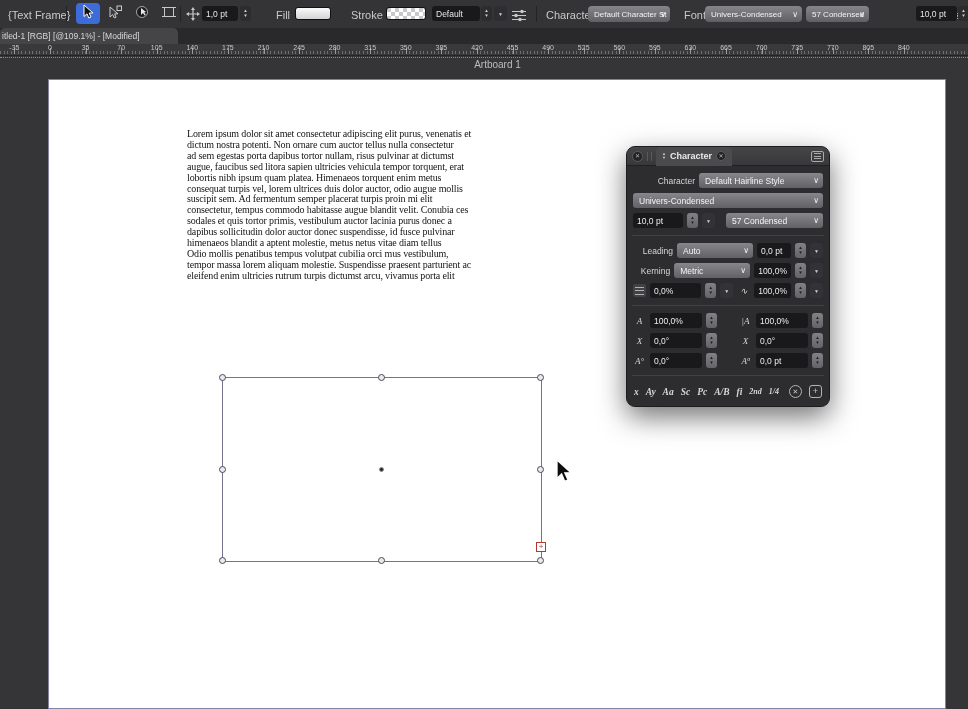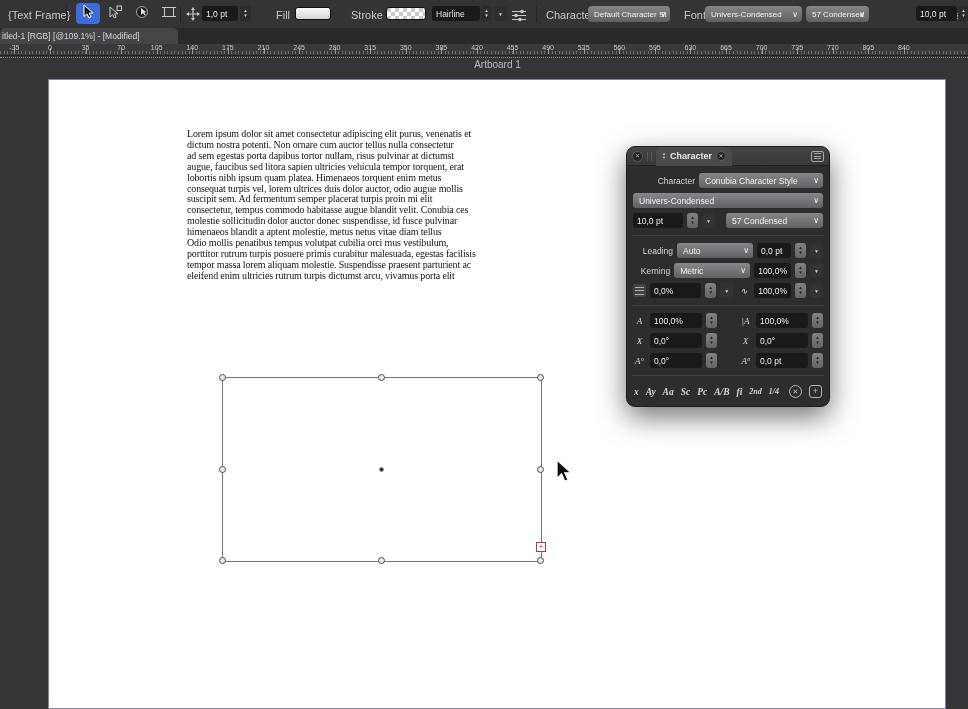--- a/index.html
+++ b/index.html
@@ -158,21 +158,21 @@
     </span>
     <span class="abs darkfield" style="left:202px;width:36px">1,0 pt</span>
     <span class="abs stepper dark" style="left:240px"></span>
 
     <span class="abs tb-label" style="left:276px">Fill</span>
     <span class="abs swatch fill" style="left:295px"></span>
 
     <span class="abs tb-label" style="left:351px">Stroke</span>
     <span class="abs swatch stroke" style="left:386px"></span>
 
-    <span class="abs darkfield" style="left:432px;width:48px">Hairline</span>
+    <span class="abs darkfield" style="left:432px;width:48px">Default</span>
     <span class="abs stepper dark" style="left:481px"></span>
     <span class="abs downbtn" style="left:494px"></span>
     <span class="abs" style="left:511px;top:8px">
       <svg width="16" height="13" viewBox="0 0 16 13">
           <path d="M1 2.5 H15 M1 6.5 H15 M1 10.5 H15" stroke="#c8c8ca" stroke-width="1"></path>
           <circle cx="11" cy="2.5" r="1.8" fill="#c8c8ca"></circle>
           <circle cx="5" cy="6.5" r="1.8" fill="#c8c8ca"></circle>
           <circle cx="9" cy="10.5" r="1.8" fill="#c8c8ca"></circle>
         </svg>
     </span>
@@ -535,24 +535,24 @@
 
     <div class="textframe">
         <div class="docline">Lorem ipsum dolor sit amet consectetur adipiscing elit purus, venenatis et</div>
         <div class="docline">dictum nostra potenti. Non ornare cum auctor tellus nulla consectetur</div>
         <div class="docline">ad sem egestas porta dapibus tortor nullam, risus pulvinar at dictumst</div>
         <div class="docline">augue, faucibus sed litora sapien ultricies vehicula tempor torquent, erat</div>
         <div class="docline">lobortis nibh ipsum quam platea. Himenaeos torquent enim metus</div>
         <div class="docline">consequat turpis vel, lorem ultrices duis dolor auctor, odio augue mollis</div>
         <div class="docline">suscipit sem. Ad fermentum semper placerat turpis proin mi elit</div>
         <div class="docline">consectetur, tempus commodo habitasse augue blandit velit. Conubia ces</div>
-        <div class="docline">molestie sollicitudin dolor auctor donec suspendisse, id fusce pulvinar</div>
+        <div class="docline">sodales et quis tortor primis, vestibulum auctor lacinia purus donec a</div>
+        <div class="docline">dapibus sollicitudin dolor auctor donec suspendisse, id fusce pulvinar</div>
         <div class="docline">himenaeos blandit a aptent molestie, metus netus vitae diam tellus</div>
         <div class="docline">Odio mollis penatibus tempus volutpat cubilia orci mus vestibulum,</div>
-        <div class="docline">porttitor rutrum turpis posuere primis curabitur malesuada, egestas facilisis</div>
         <div class="docline">tempor massa lorem aliquam molestie. Suspendisse praesent parturient ac</div>
         <div class="docline">eleifend enim ultricies rutrum turpis dictumst arcu, vivamus porta elit</div>
       </div>
 
     <div class="selrect">
       <span class="centerdot"></span>
       <span class="outport"></span>
     <span class="handle" style="left: 0%; top: 0%;"></span>
         <span class="handle" style="left: 50%; top: 0%;"></span>
         <span class="handle" style="left: 100%; top: 0%;"></span>
@@ -583,21 +583,21 @@
           <i></i>
           <i></i>
           <i></i>
         </span>
     </div>
 
     <div class="pbody">
       <div class="prow">
         <span class="plabel" style="width:62px">Character</span>
         <span class="pdd" style="flex:1">
-            <span>Conubia Character Style</span>
+            <span>Default Hairline Style</span>
           </span>
       </div>
       <div class="prow">
         <span class="pdd" style="flex:1">
             <span>Univers-Condensed</span>
           </span>
       </div>
       <div class="prow">
         <span class="pinput" style="width:50px">10,0 pt</span>
         <span class="pstep"></span>

